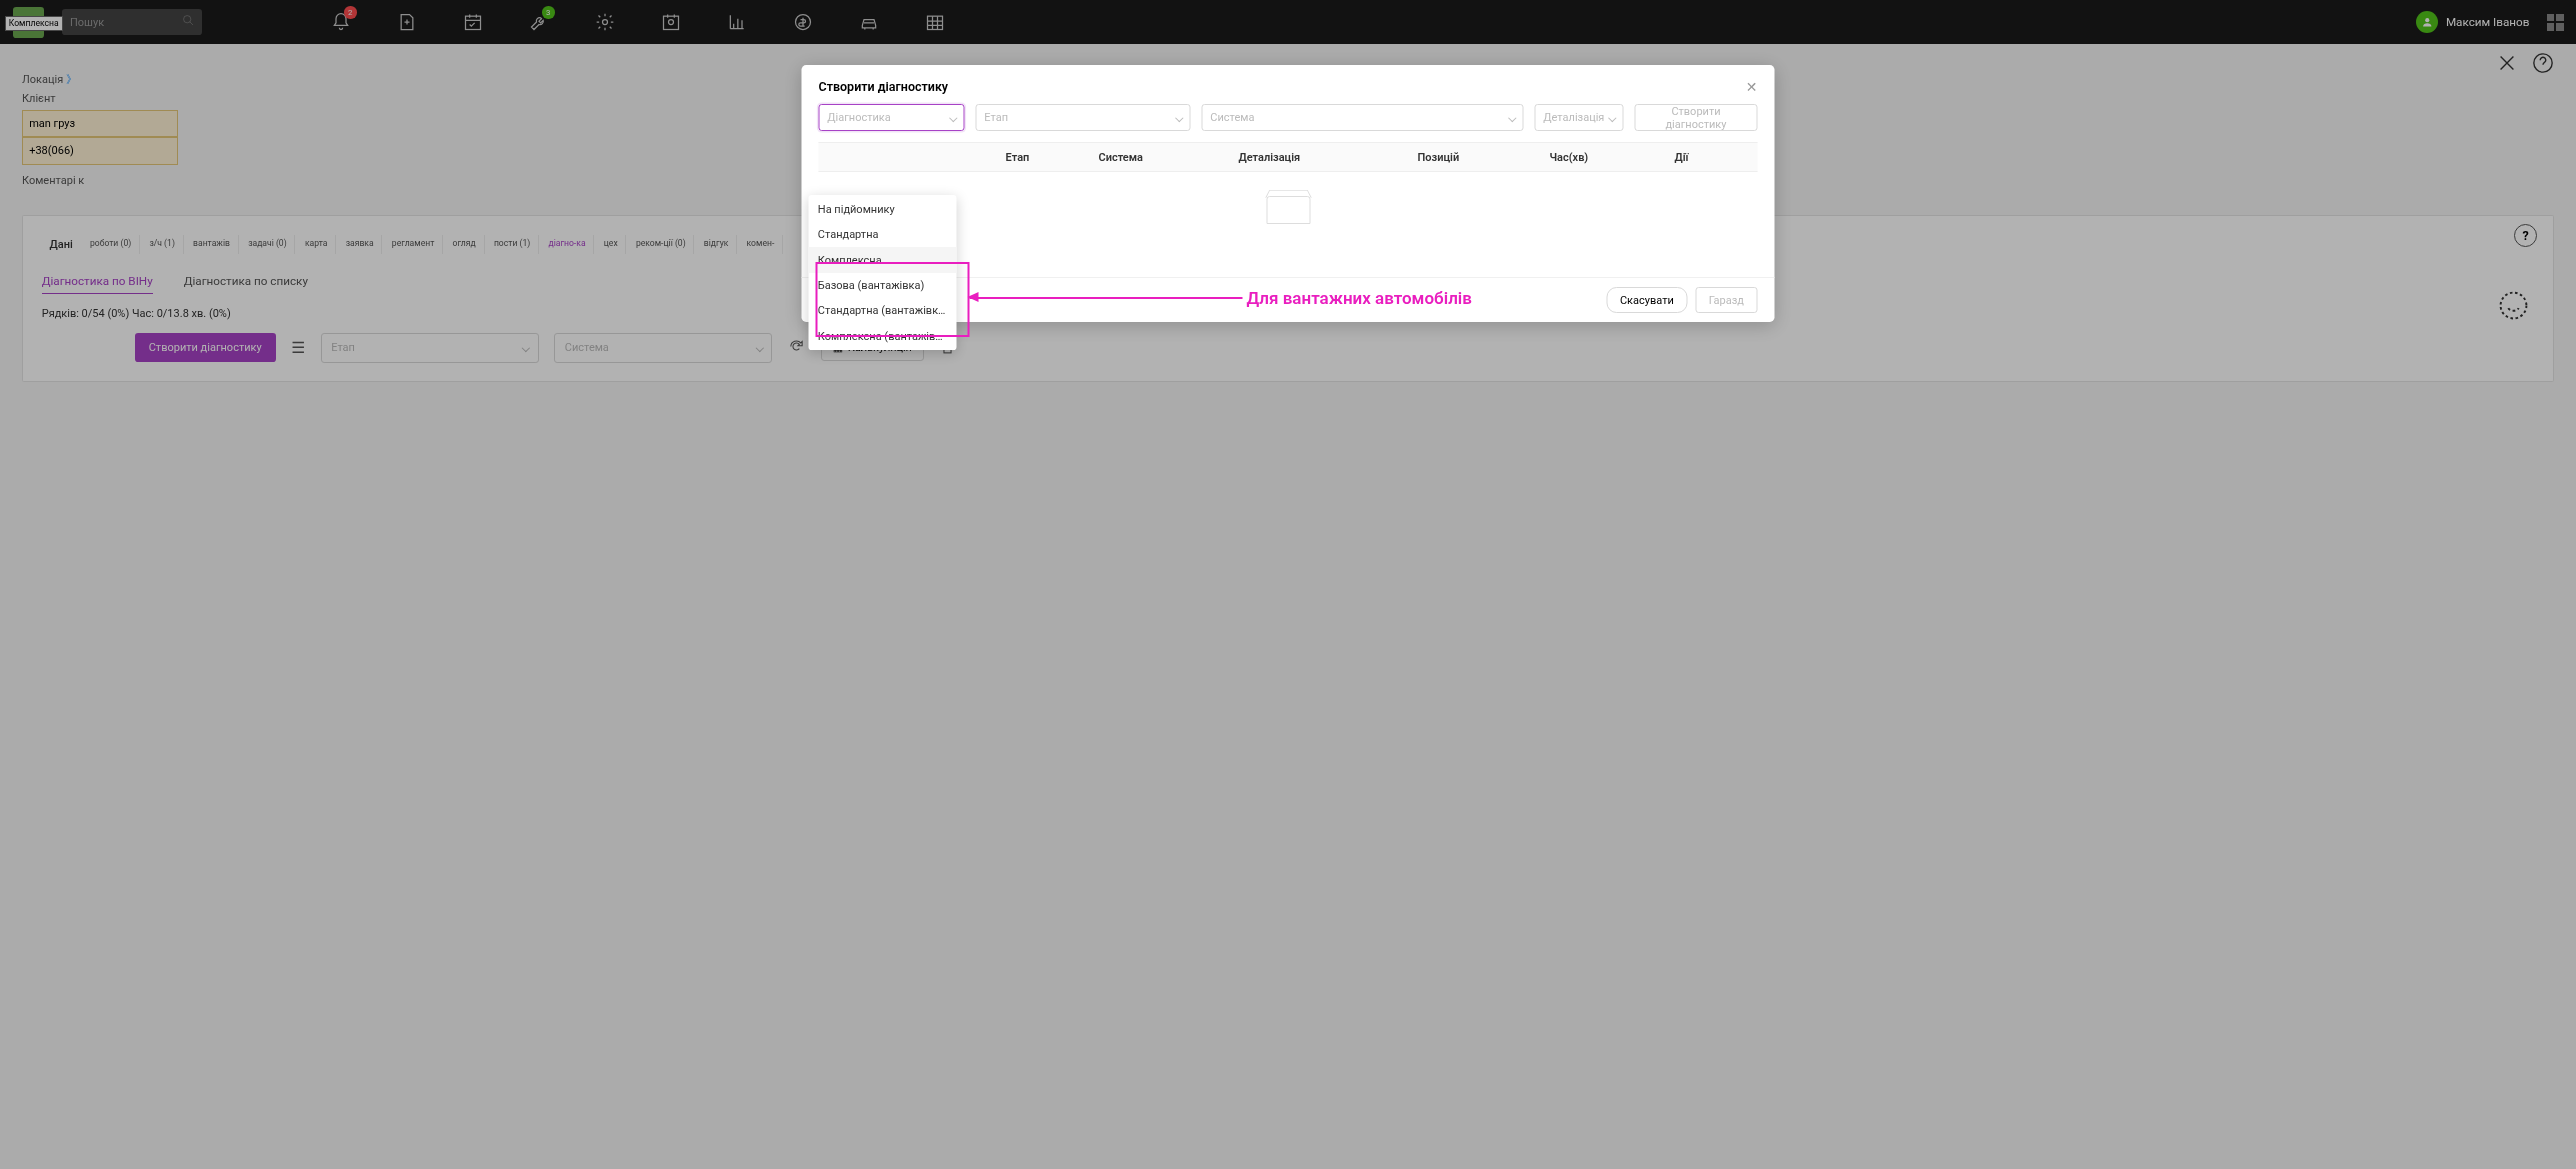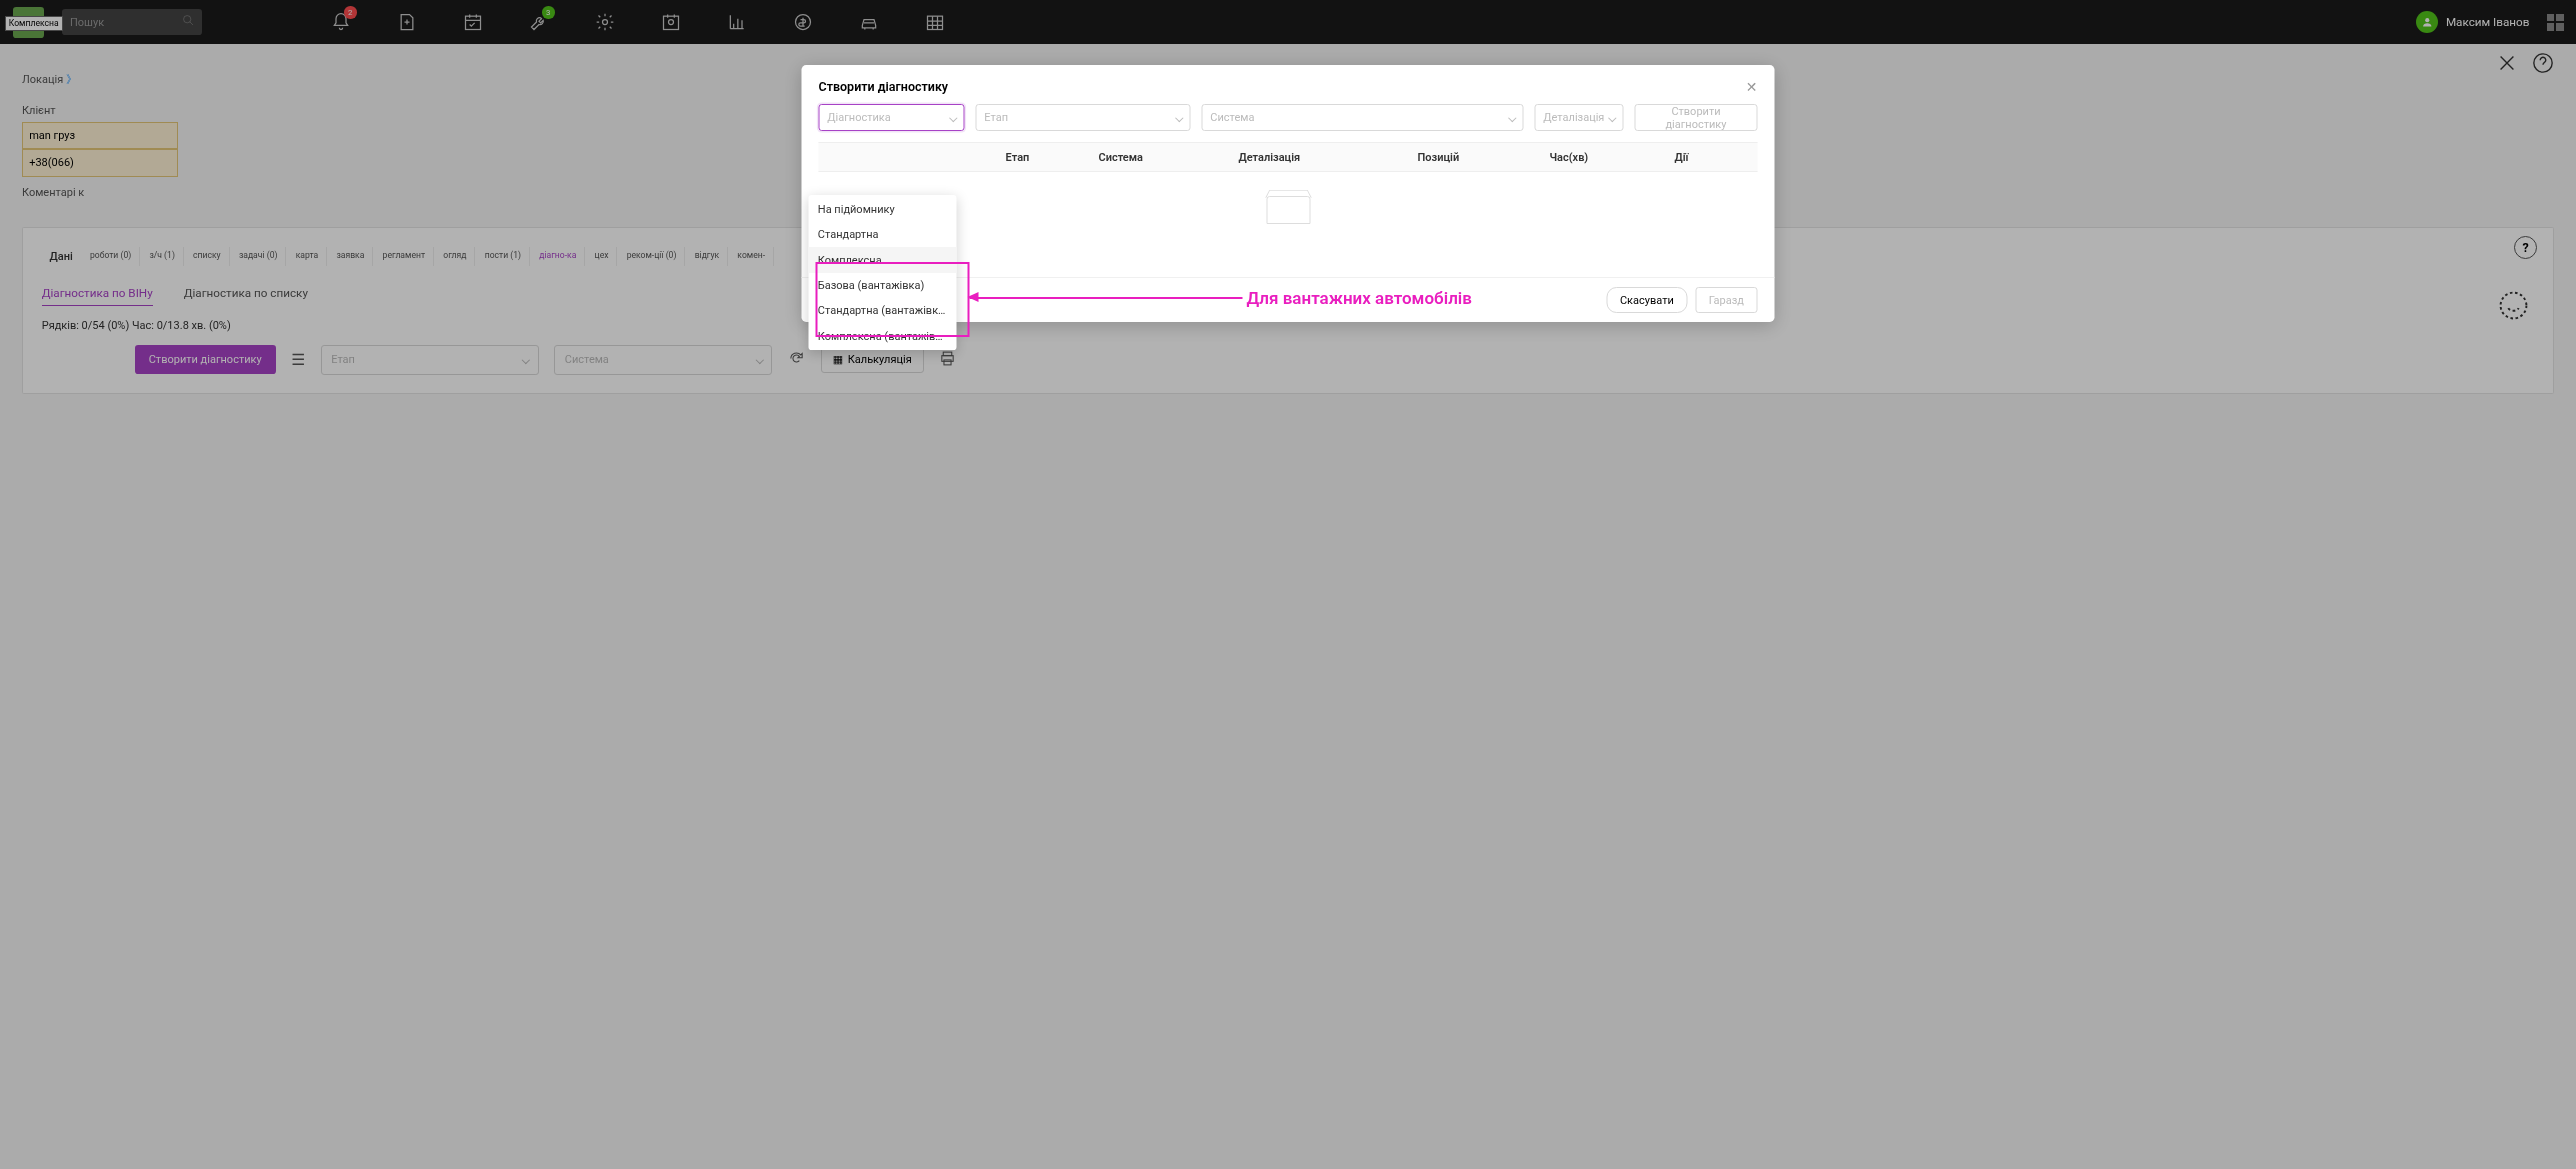--- a/index.html
+++ b/index.html
@@ -36,21 +36,21 @@
 
 .page-body { padding: 12.5px 22px; position: relative; }
 .page-title-row { display: flex; align-items: center; gap: 9.3px; }
 .page-title { font-size: 22px; font-weight: 400; color: #333; }
 .page-subtitle { font-size: 10px; color: #888; }
 .header-actions { position: absolute; right: 22px; top: 7.8px; display: flex; gap: 14px; }
 .header-actions svg { width: 22px; height: 22px; stroke: #333; stroke-width: 1.5; fill: none; }
 
 .info-row { display: flex; gap: 31px; margin-top: 15.6px; font-size: 11px; color: #555; }
 .breadcrumb-icon { color: #1890ff; }
-.client-block { margin-top: 17px; }
+.client-block { margin-top: 5px; }
 .client-label { font-size: 11px; color: #555; margin-bottom: 4.7px; display:block; }
 .client-box { background: #fff3d6; border: 0.8px solid #e6c878; padding: 6.2px; font-size: 11px; }
 
 .main-card { background: #fff; border: 0.8px solid #e4e4e4; margin-top: 28px; padding: 18.7px; border-radius: 1.6px; }
 .tab-strip { display: flex; gap: 1.6px; margin-bottom: 15.6px; }
 .tab-item { font-size: 8.6px; color: #555; padding: 3.1px 7.8px; border-right: 0.8px solid #eee; text-align:center; }
 .tab-item.active { color: #a742c6; }
 .tab-item.data { font-size: 11px; font-weight: 500; color: #333; border: none; }
 
 .sub-tabs { display: flex; gap: 31px; border-bottom: 0.8px solid transparent; margin-bottom: 12.5px; }
@@ -258,21 +258,21 @@
   <div style="margin-top:9.3px; font-size:11px; color:#555;">
     <span>Коментарі к</span>
   </div>
 
   <div class="main-card" style="position:relative;">
     <div class="floating-help">?</div>
     <div class="tab-strip" id="tabs-strip">
       <div class="tab-item data">Дані</div>
     <div class="tab-item">роботи (0)</div>
         <div class="tab-item">з/ч (1)</div>
-        <div class="tab-item">списку</div>
+        <div class="tab-item">вантажів</div>
         <div class="tab-item">задачі (0)</div>
         <div class="tab-item">карта</div>
         <div class="tab-item">заявка</div>
         <div class="tab-item">регламент</div>
         <div class="tab-item">огляд</div>
         <div class="tab-item">пости (1)</div>
         <div class="tab-item active">діагно-ка</div>
         <div class="tab-item">цех</div>
         <div class="tab-item">реком-ції (0)</div>
         <div class="tab-item">відгук</div>

